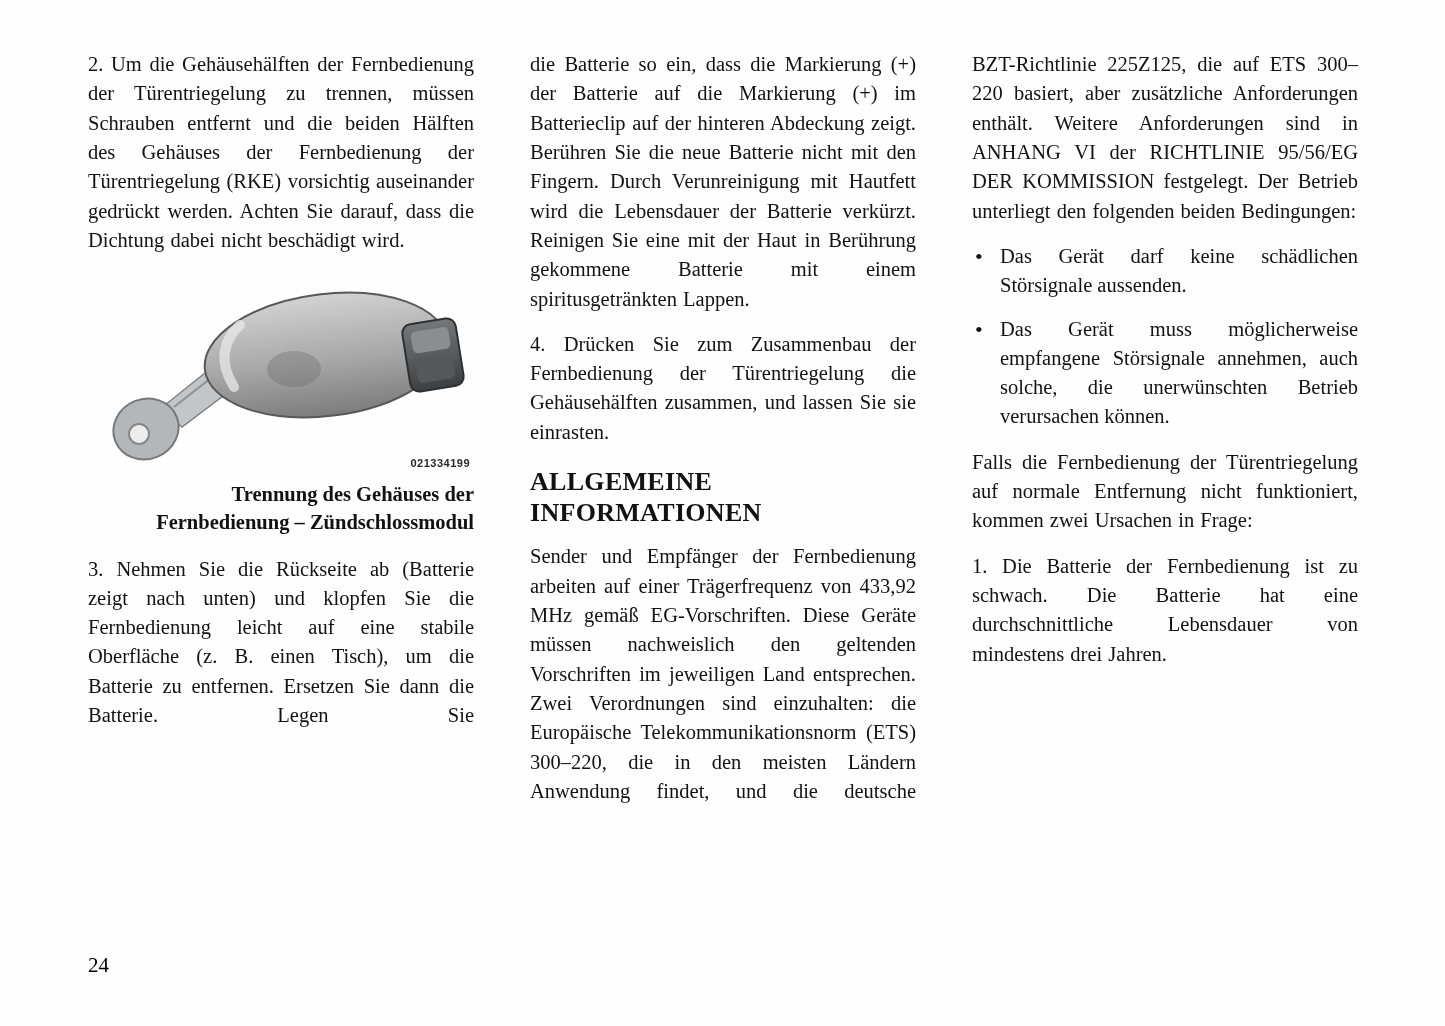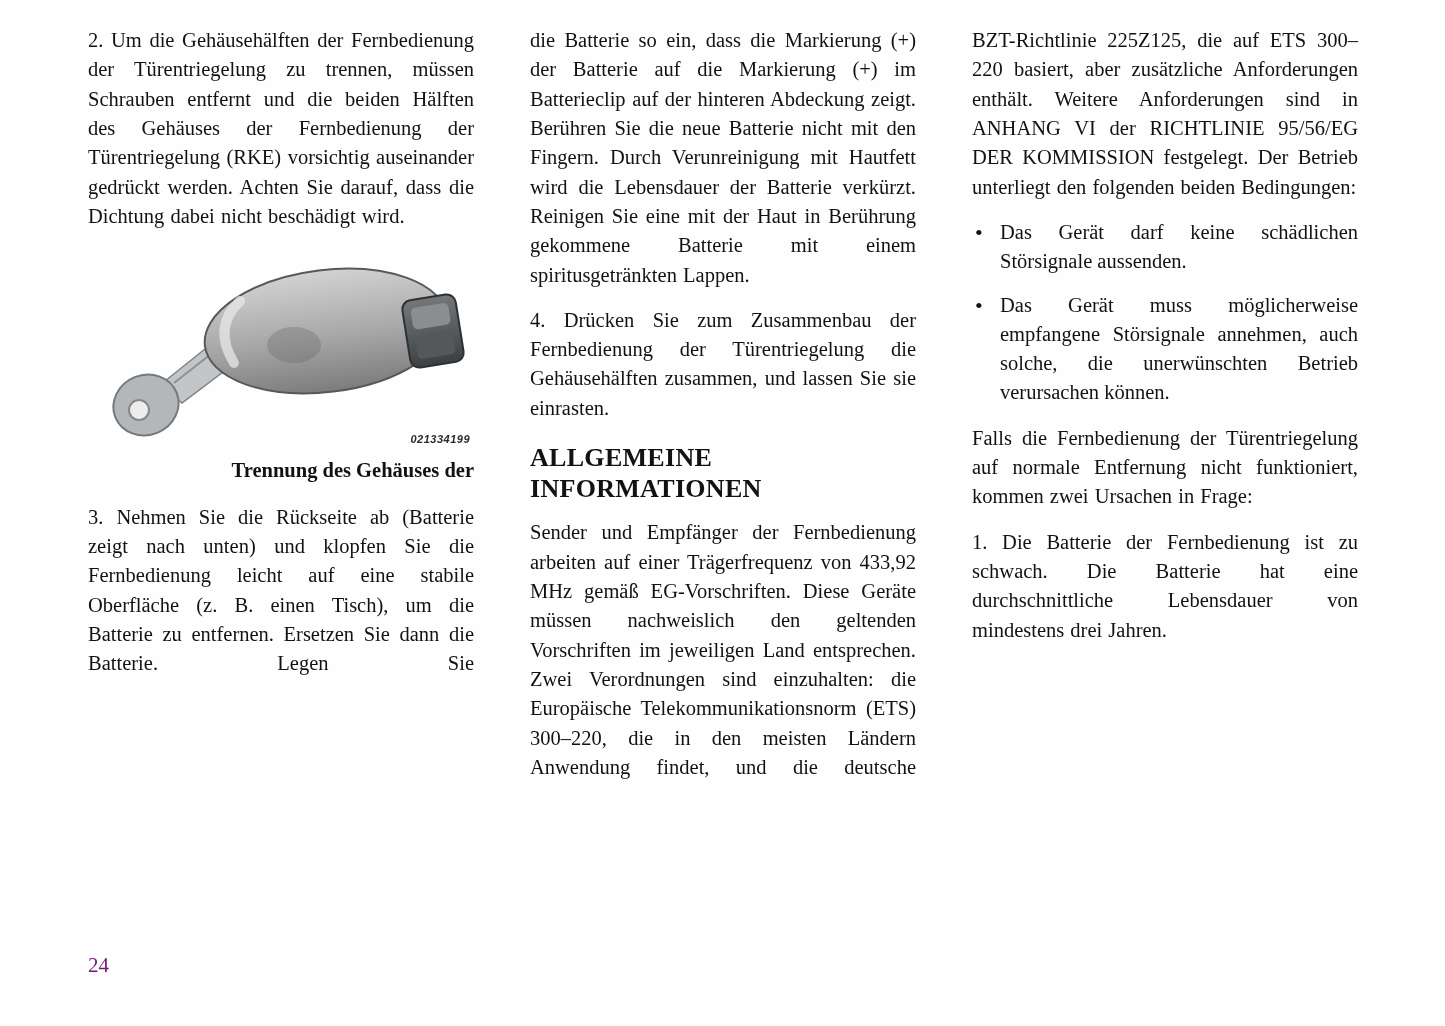--- a/index.html
+++ b/index.html
@@ -12,21 +12,21 @@
     height: 1026px;
     font-family: "Liberation Serif", "DejaVu Serif", serif;
     color: #121212;
     overflow: hidden;
   }
   .page {
     position: relative;
     box-sizing: border-box;
     width: 1445px;
     height: 1026px;
-    padding: 26px 87px 0 88px;
+    padding: 50px 87px 0 88px;
     background: #fefefe;
   }
   .columns {
     display: flex;
     gap: 56px;
   }
   .col {
     flex: 0 0 386px;
     width: 386px;
   }
@@ -53,21 +53,20 @@
   }
   .photo-id {
     position: absolute;
     right: 4px;
     bottom: 0;
     font-family: "Liberation Sans", "DejaVu Sans", sans-serif;
     font-size: 11px;
     font-weight: bold;
     color: #2a2a2a;
     letter-spacing: 0.5px;
-    font-style: italic;
   }
   figcaption {
     margin-top: 12px;
     text-align: right;
     font-weight: bold;
     font-size: 20.5px;
     line-height: 1.35;
   }
   h2.section-heading {
     font-size: 26px;
@@ -97,21 +96,21 @@
     position: absolute;
     left: 3px;
     top: -1px;
     font-size: 22px;
   }
   .page-number {
     position: absolute;
     left: 88px;
     bottom: 48px;
     font-size: 21px;
-    color: #701a75;
+    color: #000000;
   }
 </style>
 </head>
 <body>
 
 <div class="page">
   <div class="columns">
 
     <div class="col">
       <p class="para">2. Um die Gehäusehälften der Fernbedienung der Türentriegelung zu trennen, müssen Schrauben entfernt und die beiden Hälften des Gehäuses der Fernbedienung der Türentriegelung (RKE) vorsichtig auseinander gedrückt werden. Achten Sie darauf, dass die Dichtung dabei nicht beschädigt wird.</p>
@@ -144,20 +143,21 @@
             <g transform="rotate(-9 345 84)">
               <rect x="318" y="50" width="54" height="68" rx="9" fill="url(#clipGrad)" stroke="#2e3032" stroke-width="2"></rect>
               <rect x="326" y="58" width="38" height="22" rx="5" fill="#8a8e90"></rect>
               <rect x="326" y="86" width="38" height="24" rx="5" fill="#54585a"></rect>
             </g>
           </svg>
           <div class="photo-id">021334199</div>
         </div>
         <figcaption>
           <div>Trennung des Gehäuses der</div>
+          <div>Fernbedienung – Zündschlossmodul</div>
         </figcaption>
       </figure>
 
       <p class="para cont">3. Nehmen Sie die Rückseite ab (Batterie zeigt nach unten) und klopfen Sie die Fernbedienung leicht auf eine stabile Oberfläche (z. B. einen Tisch), um die Batterie zu entfernen. Ersetzen Sie dann die Batterie. Legen Sie</p>
     </div>
 
     <div class="col">
       <p class="para">die Batterie so ein, dass die Markierung (+) der Batterie auf die Markierung (+) im Batterieclip auf der hinteren Abdeckung zeigt. Berühren Sie die neue Batterie nicht mit den Fingern. Durch Verunreinigung mit Hautfett wird die Lebensdauer der Batterie verkürzt. Reinigen Sie eine mit der Haut in Berührung gekommene Batterie mit einem spiritusgetränkten Lappen.</p>
       <p class="para">4. Drücken Sie zum Zusammenbau der Fernbedienung der Türentriegelung die Gehäusehälften zusammen, und lassen Sie sie einrasten.</p>
       <h2 class="section-heading">

